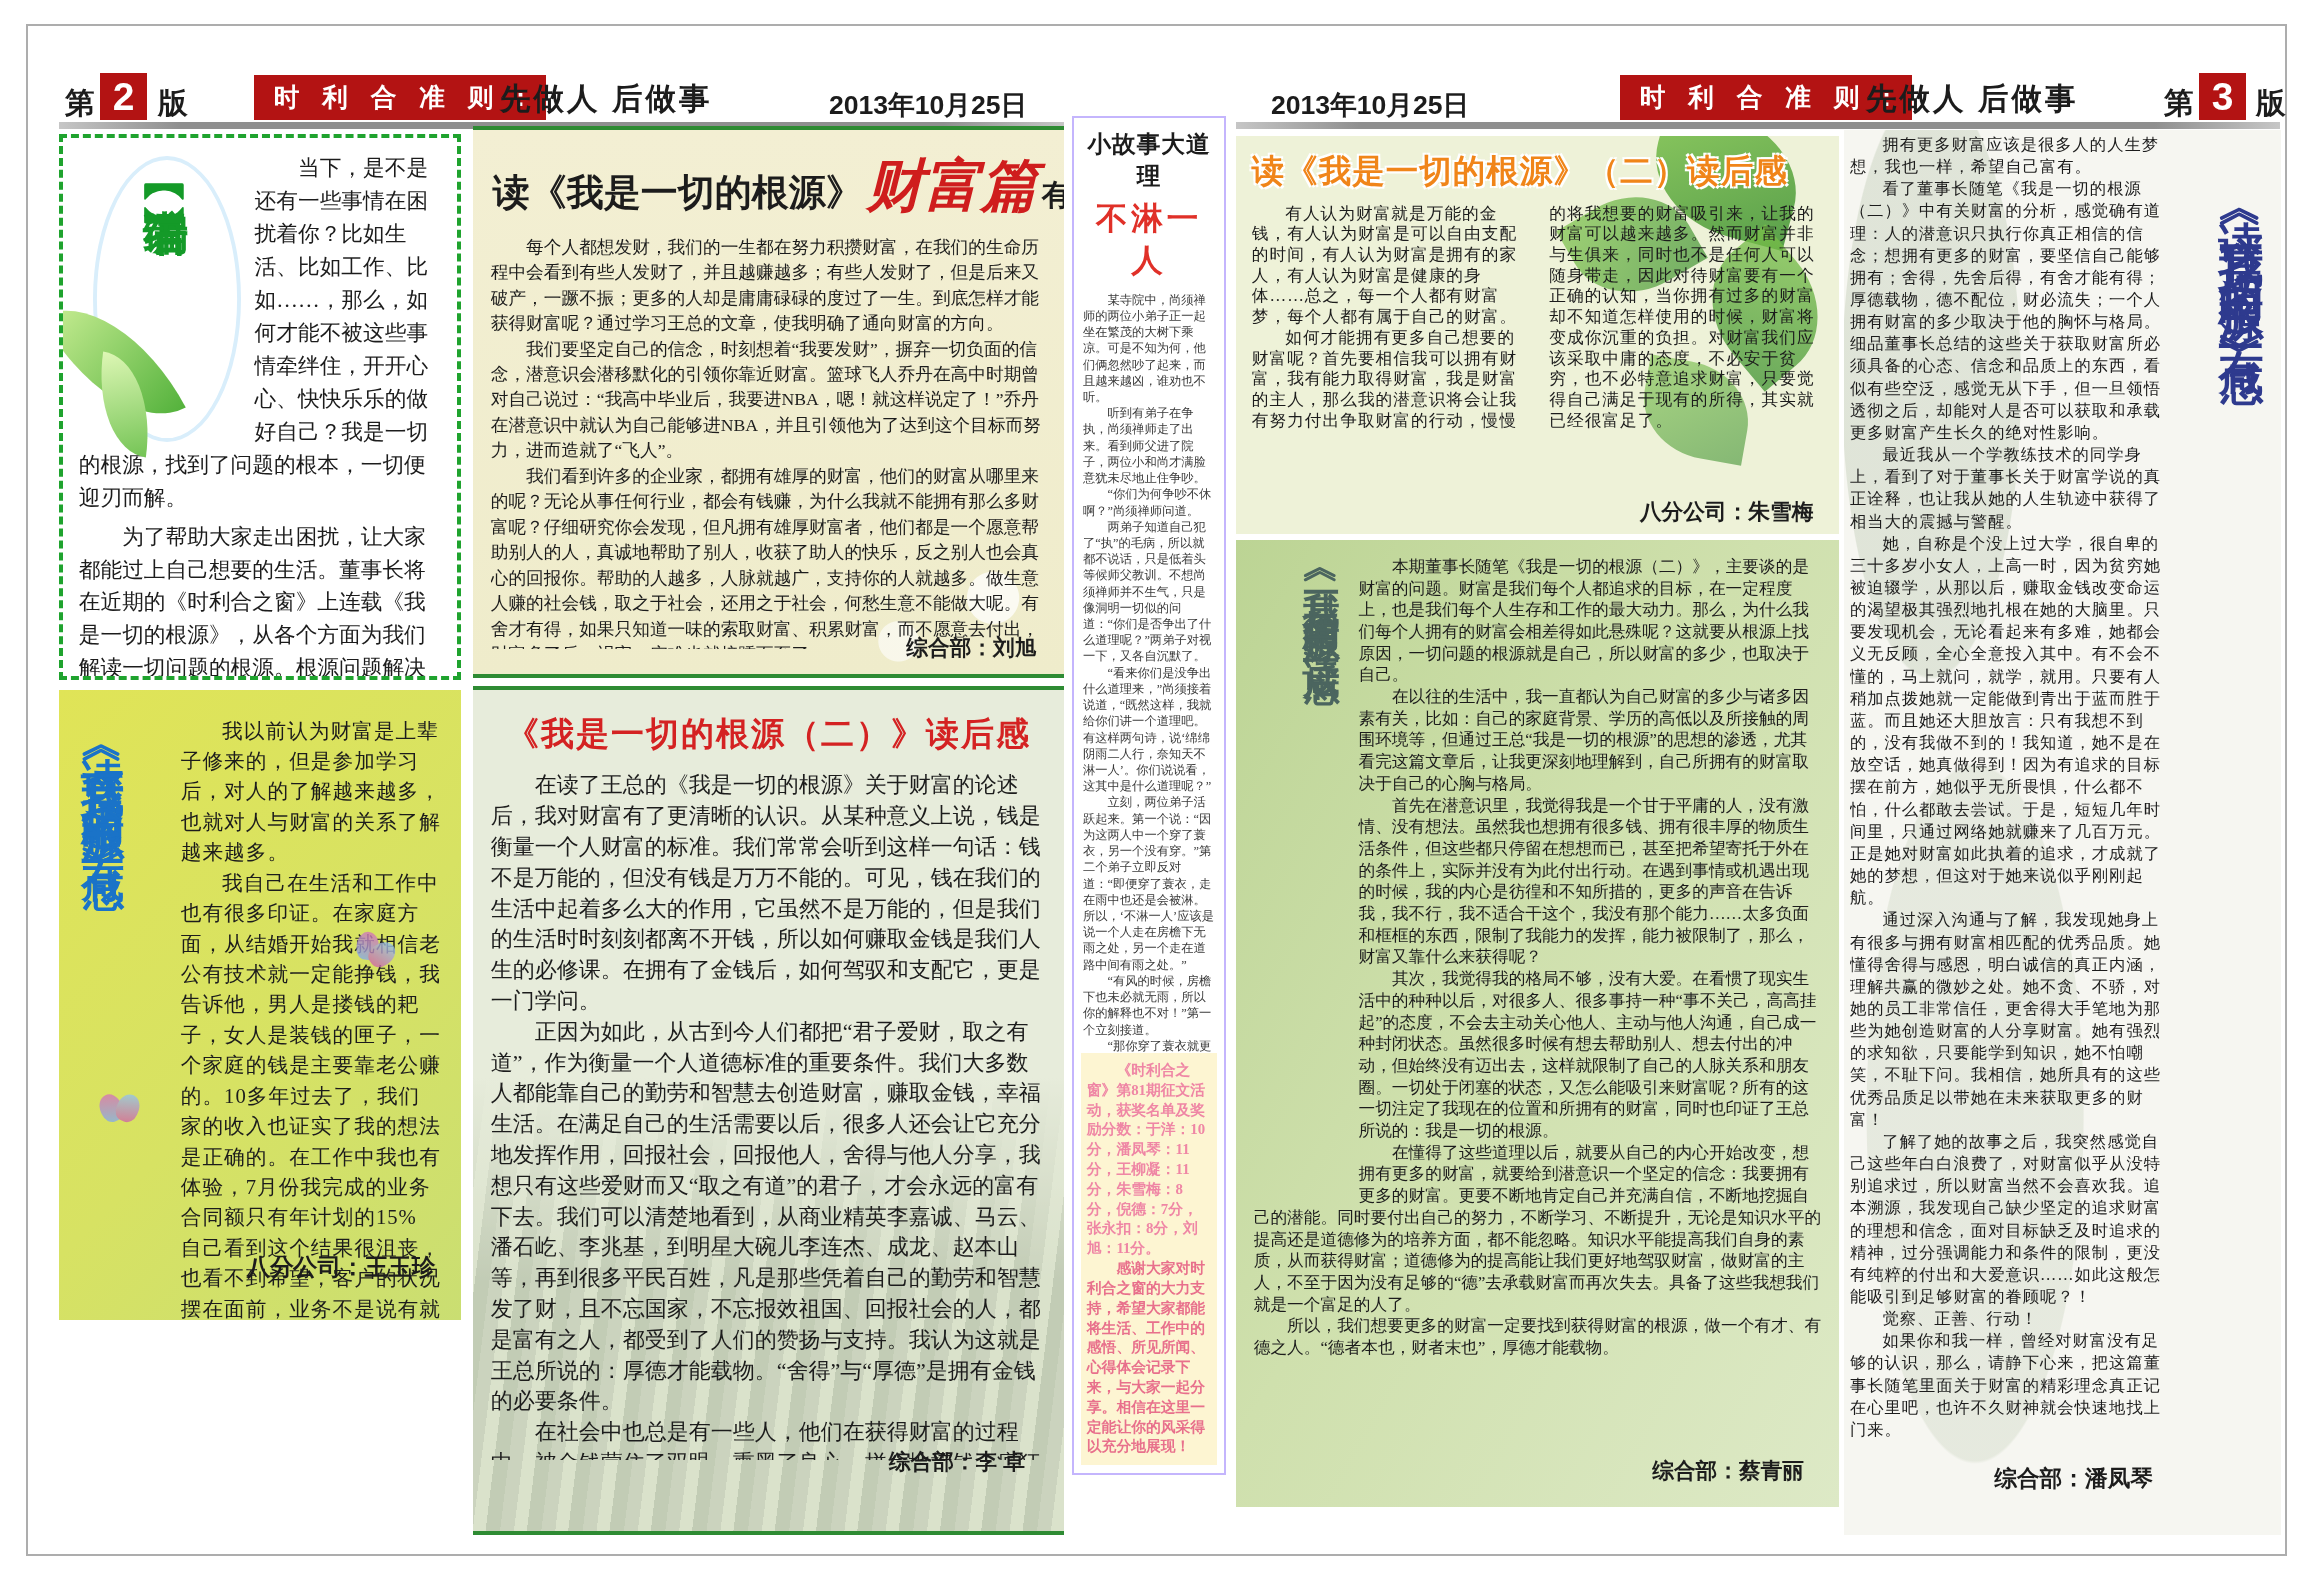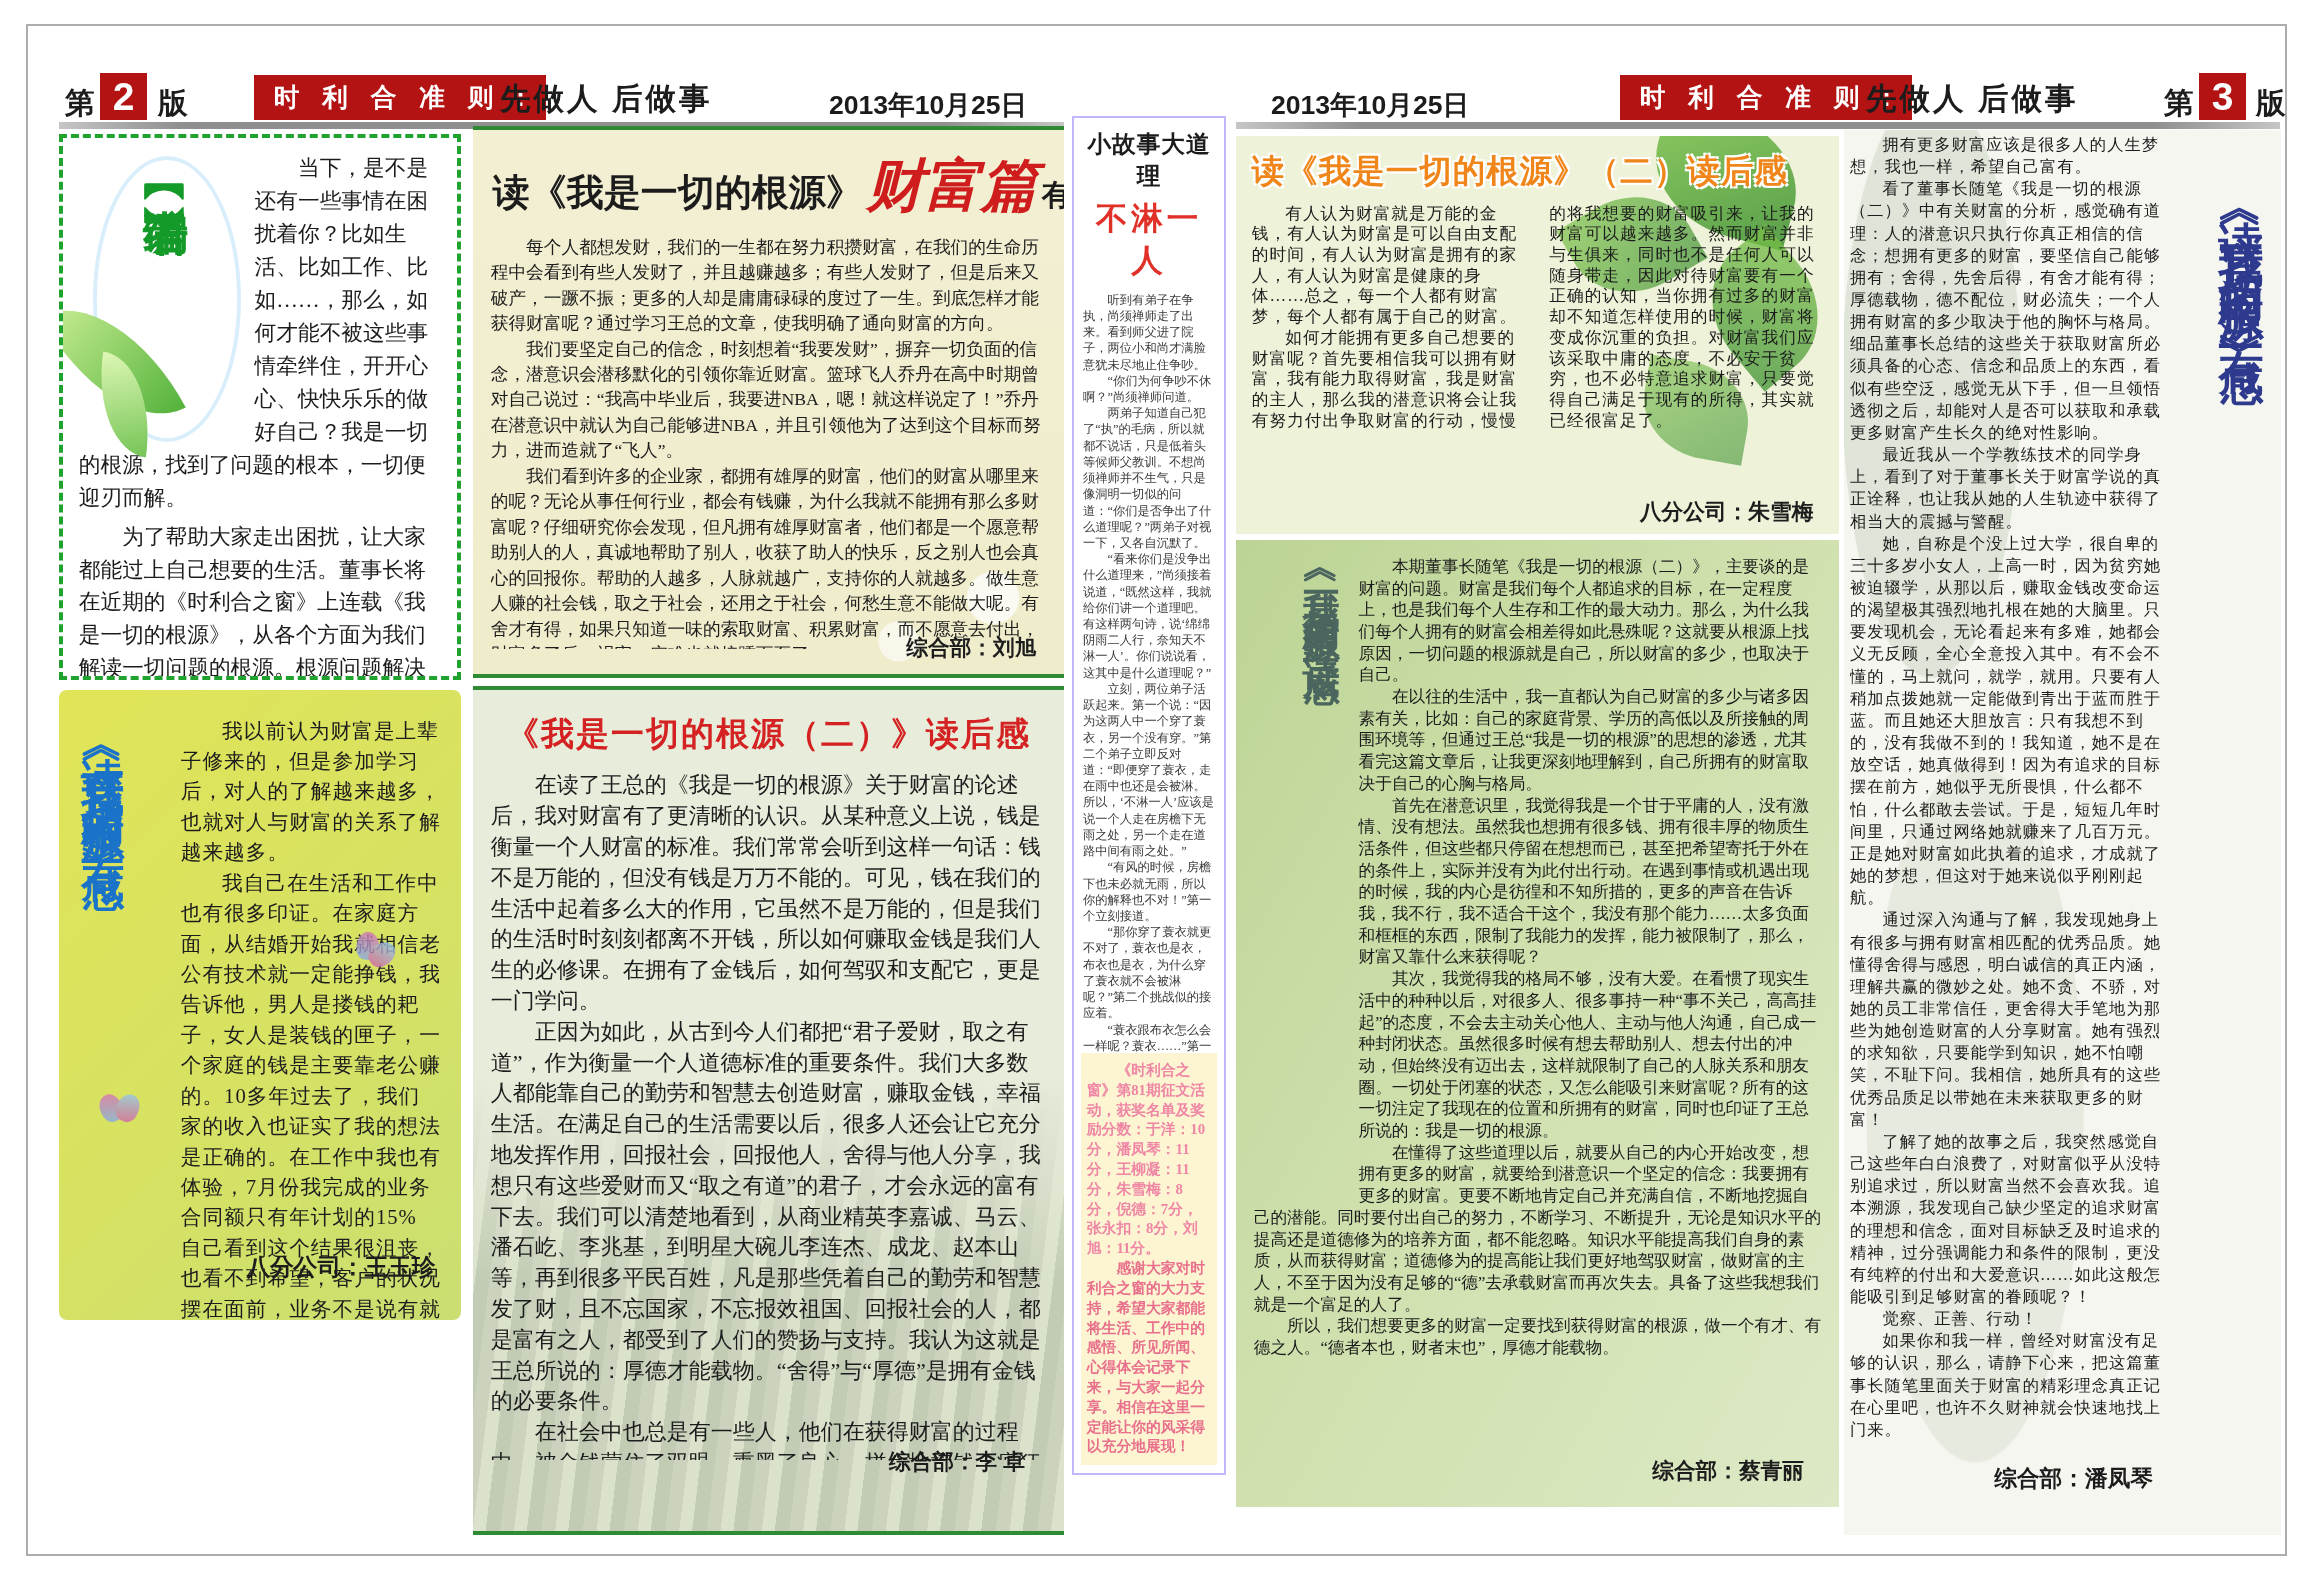--- a/index.html
+++ b/index.html
@@ -37,21 +37,21 @@
           background:linear-gradient(160deg,#c8ed93,#54b23c);border-radius:0 100% 0 100%;
           transform:rotate(-28deg);}
   .eleaf2{position:absolute;width:57px;height:99px;left:17.7px;bottom:-7.9px;
           background:linear-gradient(160deg,#def7b5,#74c455);border-radius:0 100% 0 100%;
           transform:rotate(8deg);}
   .ebadge .vtext{position:absolute;left:57px;top:15.8px;writing-mode:vertical-rl;text-orientation:upright;
           color:#149a28;font-size:45px;font-weight:bold;letter-spacing:2px;
           font-family:"Liberation Sans","DejaVu Sans",sans-serif;}
   
   .wang{left:59px;top:690px;width:402px;height:630px;
-        background:linear-gradient(135deg,#e0e457 0%,#d7e263 55%,#cade72 100%);padding:25.6px 19.7px;border-radius:8px;}
+        background:linear-gradient(135deg,#e0e457 0%,#d7e263 55%,#cade72 100%);padding:25.6px 19.7px;}
   .wang .vtitle{position:absolute;left:15.8px;top:33px;height:788px;font-size:43px;color:#1a73c8;
         letter-spacing:7.9px;}
   .wang .paras{margin-left:102px;font-size:20.7px;line-height:1.47;letter-spacing:1px;height:729px;overflow:hidden;}
   .wang .byline{right:25.6px;bottom:37px;font-size:23.6px;}
   .bf{position:absolute;width:39px;height:29.6px;opacity:.8;}
   .bf:before,.bf:after{content:"";position:absolute;width:21.7px;height:27.6px;border-radius:60% 60% 50% 50%;}
   .bf:before{left:0;background:linear-gradient(200deg,#e06fae,#7fb3e8);transform:rotate(-24deg);}
   .bf:after{right:0;background:linear-gradient(160deg,#8ed0f0,#d65f9d);transform:rotate(24deg);}
   
   .liu{left:473px;top:126px;width:591px;height:552px;background:#f3efd3;
@@ -189,20 +189,21 @@
         <p>在社会中也总是有一些人，他们在获得财富的过程中，被金钱蒙住了双眼，熏黑了良心，拼命地捞钱，疯狂地敛财，虽然他们获得了一时的富有，但他们的富有是短暂的，最终还是成为了历史的罪人，人民的公敌。不信，你看那严嵩、和绅、成克杰、田凤山、李纪周、胡长清之流，不都是永远地被钉在了历史的耻辱柱上了吗？</p>
         <p>我是一切的根源。</p>
       </div>
     <span class="byline">综合部：李 卓</span>
   </div>
 
   <div class="card story">
     <div class="story-kicker">小故事大道理</div>
     <div class="story-title">不淋一人</div>
     <div class="paras">
+        <p>某寺院中，尚须禅师的两位小弟子正一起坐在繁茂的大树下乘凉。可是不知为何，他们俩忽然吵了起来，而且越来越凶，谁劝也不听。</p>
         <p>听到有弟子在争执，尚须禅师走了出来。看到师父进了院子，两位小和尚才满脸意犹未尽地止住争吵。</p>
         <p>“你们为何争吵不休啊？”尚须禅师问道。</p>
         <p>两弟子知道自己犯了“执”的毛病，所以就都不说话，只是低着头等候师父教训。不想尚须禅师并不生气，只是像洞明一切似的问道：“你们是否争出了什么道理呢？”两弟子对视一下，又各自沉默了。</p>
         <p>“看来你们是没争出什么道理来，”尚须接着说道，“既然这样，我就给你们讲一个道理吧。有这样两句诗，说‘绵绵阴雨二人行，奈知天不淋一人’。你们说说看，这其中是什么道理呢？”</p>
         <p>立刻，两位弟子活跃起来。第一个说：“因为这两人中一个穿了蓑衣，另一个没有穿。”第二个弟子立即反对道：“即便穿了蓑衣，走在雨中也还是会被淋。所以，‘不淋一人’应该是说一个人走在房檐下无雨之处，另一个走在道路中间有雨之处。”</p>
         <p>“有风的时候，房檐下也未必就无雨，所以你的解释也不对！”第一个立刻接道。</p>
         <p>“那你穿了蓑衣就更不对了，蓑衣也是衣，布衣也是衣，为什么穿了蓑衣就不会被淋呢？”第二个挑战似的接应着。</p>
         <p>“蓑衣跟布衣怎么会一样呢？蓑衣……”第一个弟子长篇大论地解释了起来。</p>
       </div>
     <div class="notice">

